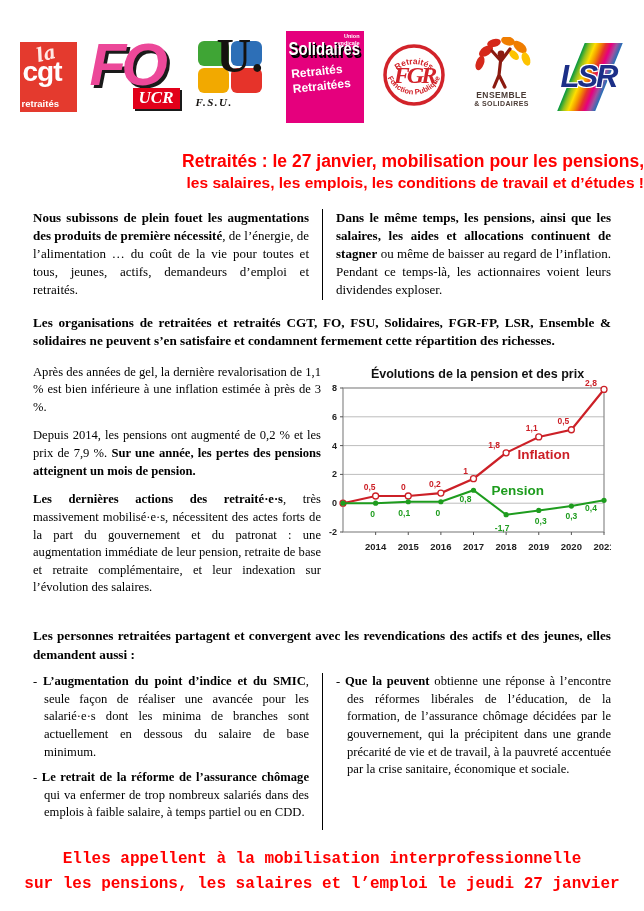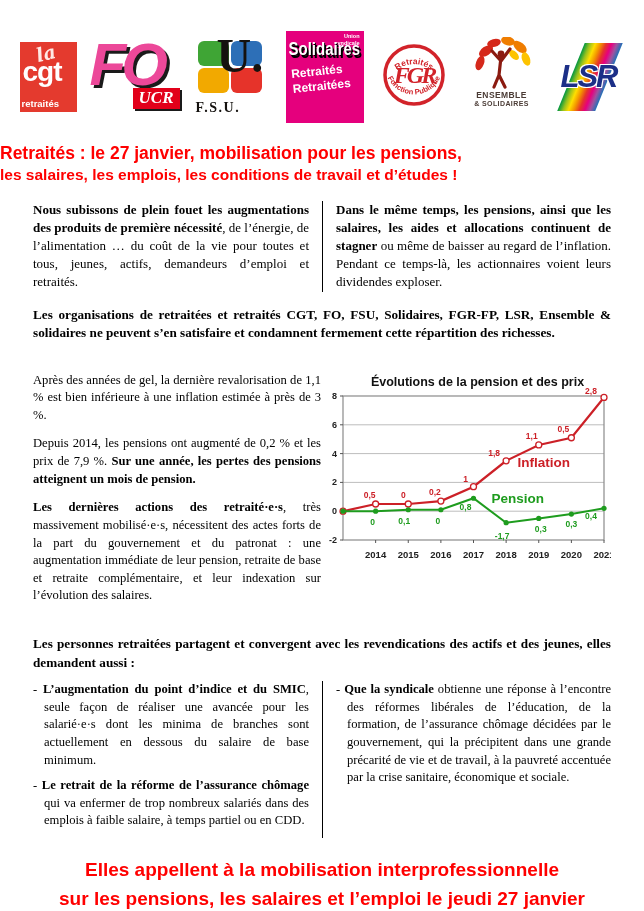--- a/index.html
+++ b/index.html
@@ -19,66 +19,66 @@
   .logo-fo { width:90px; height:74px; font-family:"Liberation Sans",sans-serif; }
   .fo-main { position:absolute; top:-8px; left:0; font-size:60px; font-weight:bold; font-style:italic; color:#ec4899; text-shadow:3px 3px 0 #1a1a1a; letter-spacing:-5px; line-height:1.1; }
   .fo-box { position:absolute; right:0; bottom:5px; background:#e2001a; color:#fff; font-family:"Liberation Serif",serif; font-style:italic; font-weight:bold; font-size:17px; padding:0 6px 1px; box-shadow:2px 2px 0 #1a1a1a; }
 
   .logo-fsu { width:80px; height:78px; }
   .fsu-squares { position:absolute; top:3px; left:5px; width:64px; height:52px; display:grid; grid-template:1fr 1fr / 1fr 1fr; gap:2px; }
   .fsu-sq { border-radius:6px; }
   .fsu-sq.g { background:#3fa535; } .fsu-sq.b { background:#2d6fb7; }
   .fsu-sq.y { background:#f2a900; } .fsu-sq.r { background:#e6332a; }
   .fsu-u { position:absolute; top:-8px; left:24px; font-family:"Liberation Serif",serif; font-weight:bold; font-size:48px; color:#15120f; line-height:1.1; }
-  .fsu-sub { position:absolute; bottom:0; left:3px; font-family:"Liberation Serif",serif; font-weight:bold; font-size:14px; letter-spacing:1.5px; color:#15120f; }
+  .fsu-sub { position:absolute; bottom:8px; left:3px; font-family:"Liberation Serif",serif; font-weight:bold; font-style:italic; font-size:11px; letter-spacing:1.5px; color:#15120f; }
 
   .logo-sol { width:78px; height:92px; background:#e5007d; color:#fff; font-family:"Liberation Sans",sans-serif; overflow:hidden; }
   .sol-union { position:absolute; top:2px; right:4px; font-size:5.5px; font-weight:bold; text-align:right; line-height:1.2; }
   .sol-main { position:absolute; top:9px; left:3px; font-size:15px; font-weight:bold; transform:scaleY(1.2); text-shadow:1px 1px 0 #000, 2px 2px 0 #000; }
   .sol-sub { position:absolute; top:33px; left:6px; font-size:12px; font-weight:bold; line-height:1.25; transform:rotate(-6deg); }
 
   .logo-lsr { width:72px; height:72px; }
   .lsr-band { position:absolute; left:18px; top:2px; width:38px; height:68px; transform:skewX(-22deg);
     background:linear-gradient(90deg,#009640,#95c11f,#ffde00,#f39200,#e6332a,#e6007e,#a0529f,#1d71b8); }
   .lsr-text { position:absolute; top:18px; left:8px; font-family:"Liberation Sans",sans-serif; font-weight:bold; font-style:italic; font-size:31px; letter-spacing:-2px; color:#1c2f87;
     text-shadow:-1px -1px 0 #fff,1px -1px 0 #fff,-1px 1px 0 #fff,1px 1px 0 #fff; }
 
   .logo-ens { width:76px; height:80px; display:flex; flex-direction:column; align-items:center; }
   .ens-l1 { font-family:"Liberation Sans",sans-serif; font-weight:bold; font-size:8.5px; color:#4a3b35; letter-spacing:.4px; margin-top:1px; }
   .ens-l2 { font-family:"Liberation Sans",sans-serif; font-weight:bold; font-size:7px; color:#4a3b35; letter-spacing:.4px; }
 
   
-  .headline { margin-top:24px; text-align:left; color:#ff0000; font-family:"Liberation Sans",sans-serif; font-weight:bold; }
+  .headline { margin-top:32px; text-align:right; color:#ff0000; font-family:"Liberation Sans",sans-serif; font-weight:bold; }
   .headline .l1 { font-size:17.5px; line-height:1.3; }
   .headline .l2 { font-size:15.5px; line-height:1.35; }
 
   
   .intro { display:flex; margin:15px 33px 0; }
   .intro .col { width:50%; font-size:13px; line-height:1.4; text-align:justify; }
   .intro .col.left  { padding-right:13px; }
   .intro .col.right { padding-left:13px; border-left:1.5px solid #000; }
 
   .statement { margin:14px 33px 0; font-weight:bold; font-size:13.2px; line-height:1.4; text-align:justify; }
 
   
-  .analysis { display:flex; justify-content:space-between; align-items:flex-start; margin:29px 33px 0; }
+  .analysis { display:flex; justify-content:space-between; align-items:flex-start; margin:13px 33px 0; }
   .analysis .text { width:302px; font-size:12.6px; line-height:1.4; text-align:justify; }
   .analysis .text p { margin-bottom:11px; }
   .chart-wrap { width:290px; }
 
   
   .demands-heading { margin:19px 33px 0; font-weight:bold; font-size:13.2px; line-height:1.4; text-align:justify; }
   .demands { display:flex; margin:9px 33px 0; }
   .demands .col { width:50%; font-size:12.6px; line-height:1.4; text-align:justify; }
   .demands .col.left  { padding-right:13px; }
   .demands .col.right { padding-left:13px; border-left:1.5px solid #000; }
   .bullet { padding-left:11px; text-indent:-11px; margin-bottom:8px; }
 
   
-  .cta { margin-top:17px; text-align:center; color:#ff0000; font-family:Liberation Sans, sans-serif; font-weight:bold; font-size:19px; line-height:1.55; }
+  .cta { margin-top:17px; text-align:center; color:#ff0000; font-family:Liberation Mono, monospace; font-weight:bold; font-size:16px; line-height:1.55; }
   .closing { margin:15px 33px 0; font-size:13px; line-height:1.42; text-align:justify; }
 
   b { font-weight:bold; }
 </style>
 </head>
 <body>
 
 <div class="page">
 
   <div class="logos">
@@ -252,21 +252,21 @@
     </div>
   </div>
 
   <p class="demands-heading">Les personnes retraitées partagent et convergent avec les revendications des actifs et des jeunes, elles demandent aussi :</p>
   <div class="demands">
     <div class="col left">
       <p class="bullet"><span>-</span> <b>L’augmentation du point d’indice et du SMIC</b><span>, seule façon de réaliser une avancée pour les salarié·e·s dont les minima de branches sont actuellement en dessous du salaire de base minimum.</span></p>
       <p class="bullet"><span>-</span> <b>Le retrait de la réforme de l’assurance chômage</b><span> qui va enfermer de trop nombreux salariés dans des emplois à faible salaire, à temps partiel ou en CDD.</span></p>
     </div>
     <div class="col right">
-      <p class="bullet"><span>-</span> <b>Que la syndicale</b><span> obtienne une réponse à l’encontre des réformes libérales de l’éducation, de la formation, de l’assurance chômage décidées par le gouvernement, qui la précipitent dans une grande précarité de vie et de travail, à la pauvreté accentuée par la crise sanitaire, économique et sociale.</span></p>
+      <p class="bullet"><span>-</span> <b>Que la peuvent</b><span> obtienne une réponse à l’encontre des réformes libérales de l’éducation, de la formation, de l’assurance chômage décidées par le gouvernement, qui la précipitent dans une grande précarité de vie et de travail, à la pauvreté accentuée par la crise sanitaire, économique et sociale.</span></p>
     </div>
   </div>
 
   <div class="cta">
     <div>Elles appellent à la mobilisation interprofessionnelle</div>
     <div>sur les pensions, les salaires et l’emploi le jeudi 27 janvier</div>
   </div>
 
   <p class="closing">Il est urgent et indispensable d’agir toutes et tous ensemble par les manifestations et la grève pour l’augmentation immédiate des pensions des retraité·e·s, de tous les salaires du privé comme du public, des allocations pour les jeunes en formation et en recherche d’emploi.</p>
 

